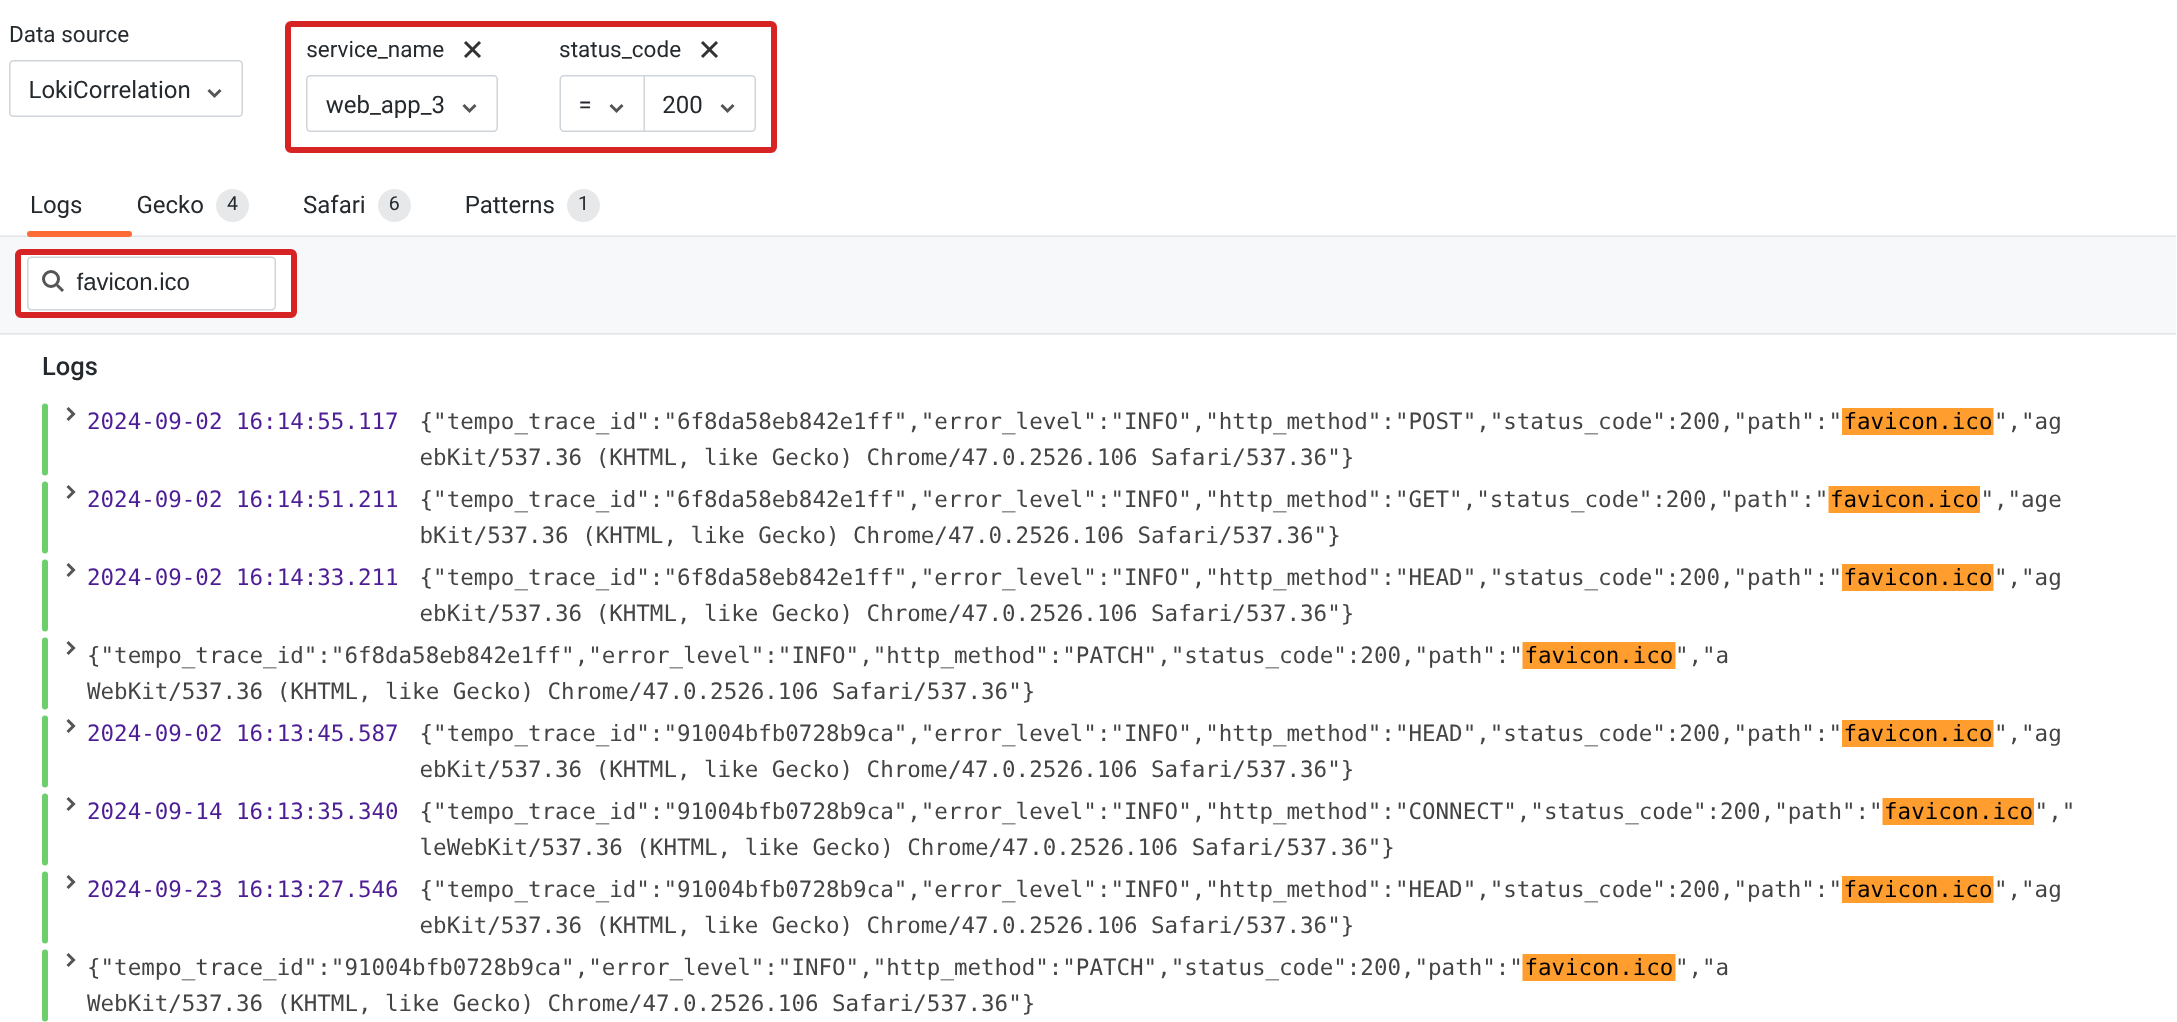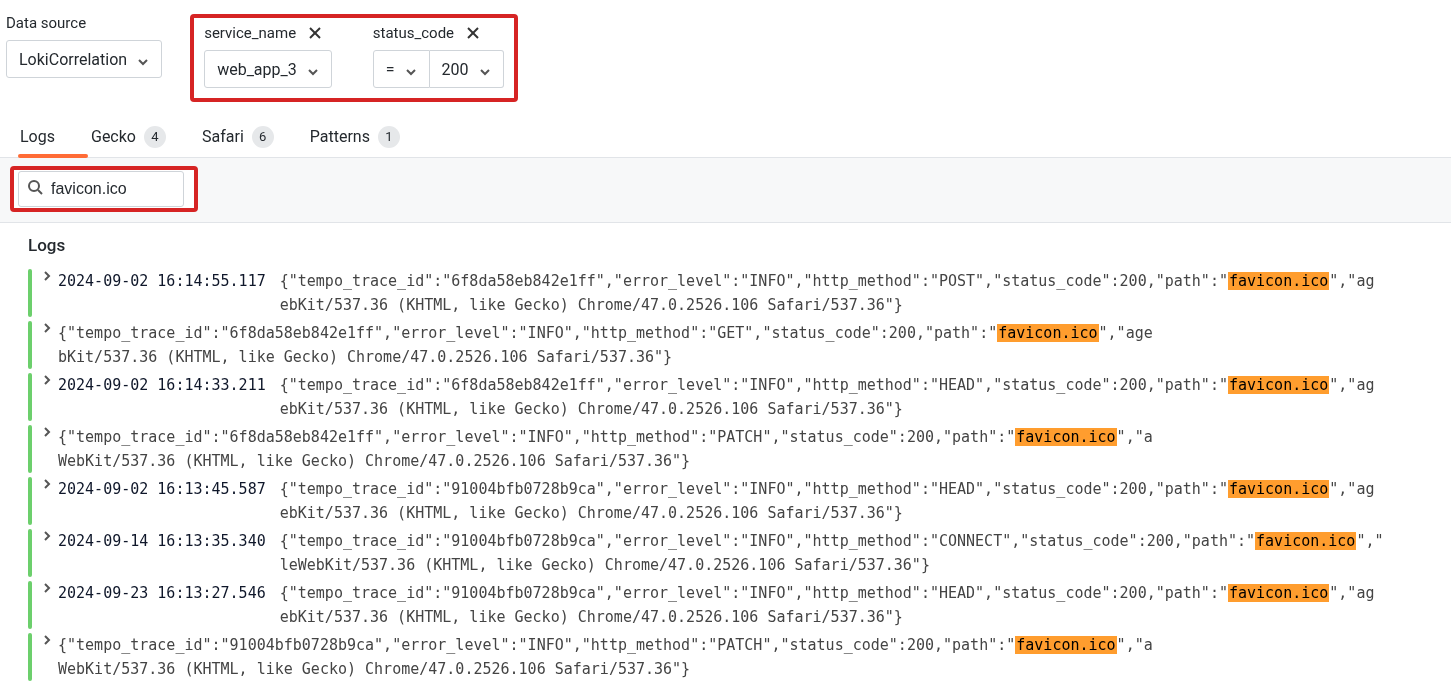--- a/index.html
+++ b/index.html
@@ -120,21 +120,21 @@
     color:#444;
     line-height: 1.6;
     margin-bottom: 4px;
   }
   .bar { width:4px; align-self:stretch; background:#6ccf6c; margin-right:8px; border-radius:2px; }
   .chev {
     width:14px; flex:none; color:#555; margin-right:4px; padding-top:2px;
     display:flex; align-items:flex-start; justify-content:center;
   }
   .chev svg { width:10px; height:10px; stroke:#555; stroke-width:2; fill:none; }
-  .ts { color:#0f172a; white-space:nowrap; margin-right:14px; flex:none; }
+  .ts { color:#4c1d95; white-space:nowrap; margin-right:14px; flex:none; }
   .msg { color:#444; overflow:hidden; }
   .msg .hl { background:#ff9d2e; color:#000; padding:0 1px; }
   .logline2 { padding-left: 0; }
 </style>
 </head>
 <body>
 
 <div class="topbar">
 
   <div class="field-block">
@@ -253,20 +253,21 @@
           <div class="logline2">ebKit/537.36 (KHTML, like Gecko) Chrome/47.0.2526.106 Safari/537.36"}</div>
         </div>
       </div>
       <div class="log-row">
         <div class="bar"></div>
         <div class="chev">
           <svg viewBox="0 0 10 10">
             <polyline points="3,1 7,5 3,9"></polyline>
           </svg>
         </div>
+        <div class="ts">2024-09-02 16:14:51.211</div>
         <div class="msg">
           <div><span>{"tempo_trace_id":"6f8da58eb842e1ff","error_level":"INFO","http_method":"GET","status_code":200,"path":"</span><span class="hl">favicon.ico</span><span>","age</span></div>
           <div class="logline2">bKit/537.36 (KHTML, like Gecko) Chrome/47.0.2526.106 Safari/537.36"}</div>
         </div>
       </div>
       <div class="log-row">
         <div class="bar"></div>
         <div class="chev">
           <svg viewBox="0 0 10 10">
             <polyline points="3,1 7,5 3,9"></polyline>

